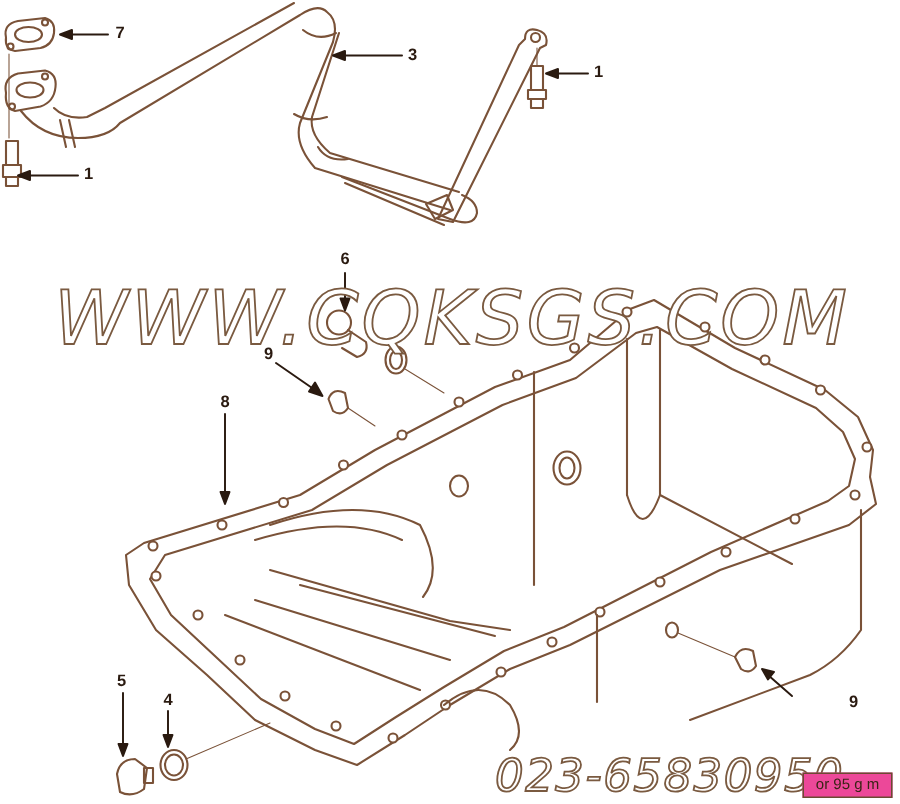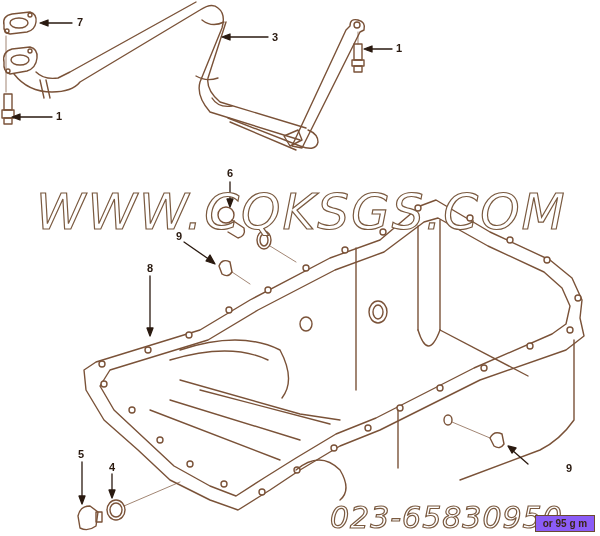--- a/index.html
+++ b/index.html
@@ -8,22 +8,22 @@
   #stage { position: absolute; left: 0; top: 0; width: 600px; height: 536px; }
   svg { position: absolute; left: 0; top: 0; }
   .callout { position: absolute; font-family: "Liberation Sans", sans-serif;
              font-weight: bold; font-size: 11px; color: #2a1a10; }
   .wm { position: absolute; font-family: "DejaVu Sans", sans-serif; font-style: italic;
         color: #ffffff; -webkit-text-stroke: 1.2px #7a5a40; letter-spacing: 1px; white-space: nowrap; }
   .wm-url { left: 36px; top: 183px; font-size: 50px; letter-spacing: 2px; }
   .wm-tel { left: 305px; top: 473px; font-size: 30px; }
   .wm-phone { left: 330px; top: 500px; font-size: 30px; }
   .refbox { position: absolute; left: 535px; top: 515px; width: 58px; height: 15px;
-            border: 1.5px solid #6b4a32; background: #8b5cf6; font-size: 10px;
-            font-weight: bold; color: #3a2415; text-align: center; line-height: 15px; }
+            border: 1.5px solid #6b4a32; background: #ec4899; font-size: 10px;
+            font-weight: normal; color: #3a2415; text-align: center; line-height: 15px; }
 </style>
 </head>
 <body>
 
 <div id="stage">
   <svg width="600" height="536" viewBox="0 0 600 536" fill="none" stroke="#7a5238" stroke-width="1.4" stroke-linejoin="round" stroke-linecap="round">
 
     <g>
       <path d="M4 25 Q2 16 12 14 L30 12 Q37 14 36 22 Q35 30 27 32 L10 34 Q3 33 4 25 Z" fill="#fff"></path>
       <ellipse cx="19" cy="23" rx="9" ry="5"></ellipse>

